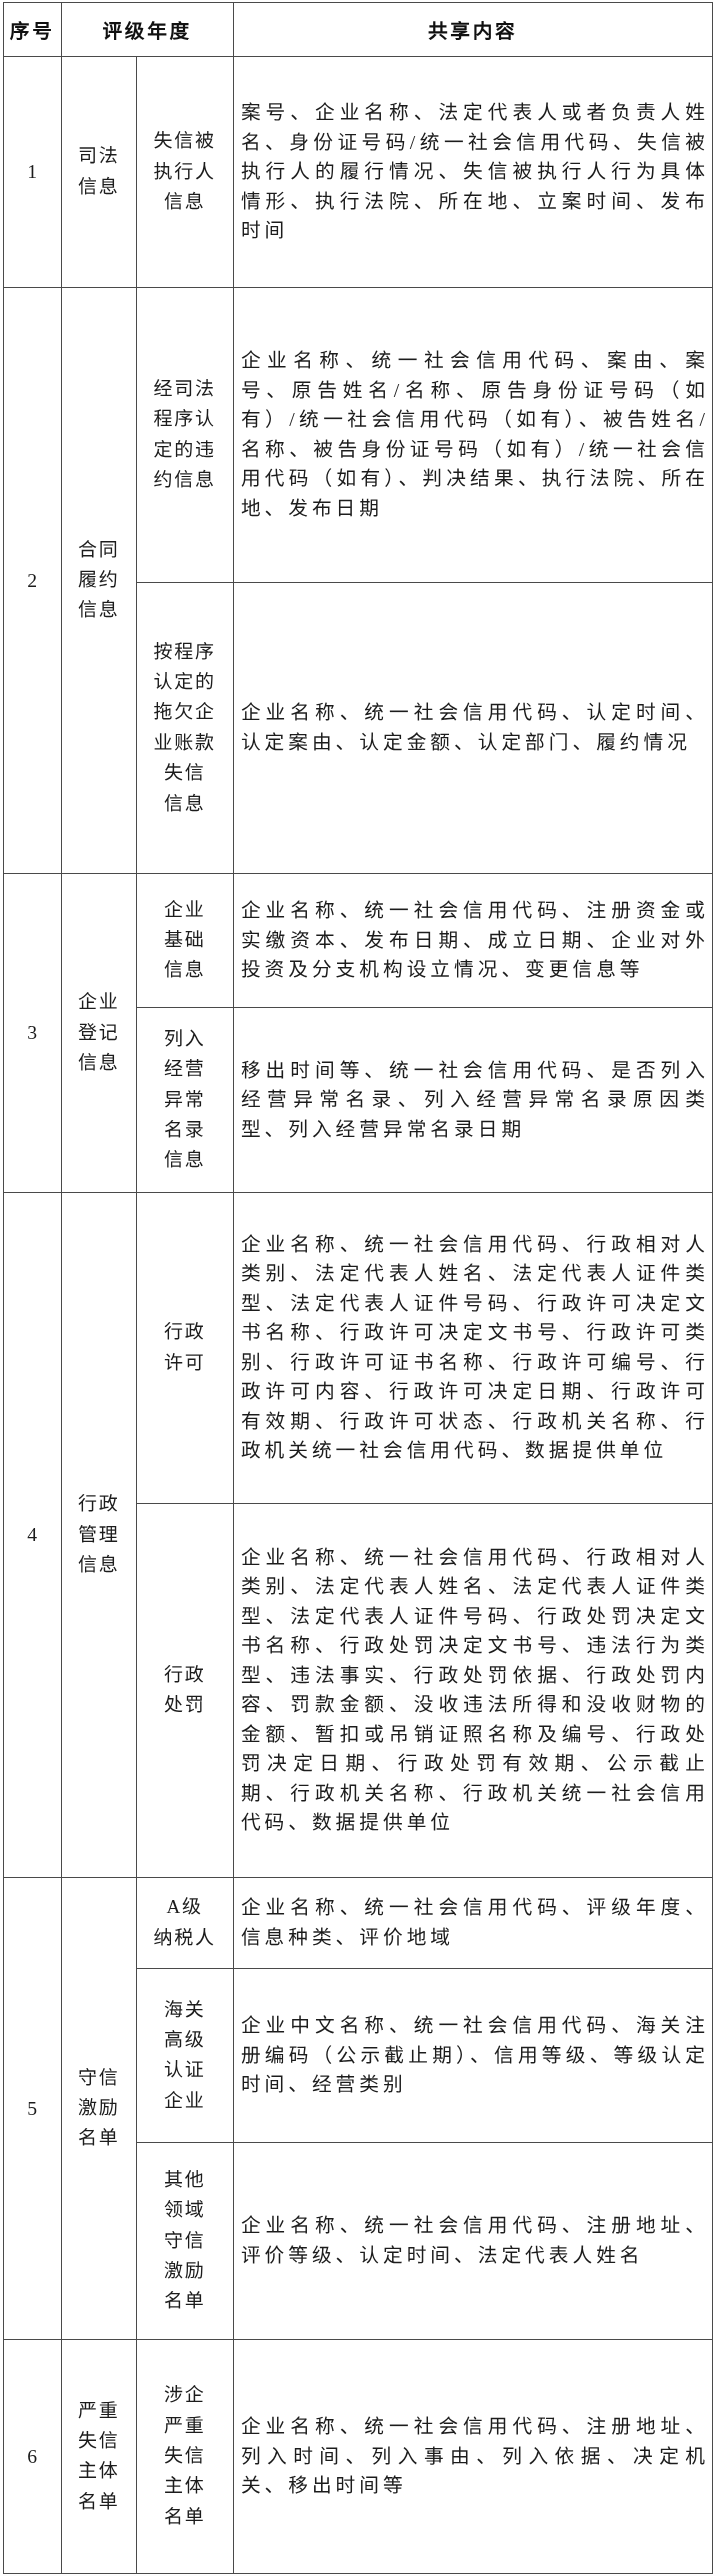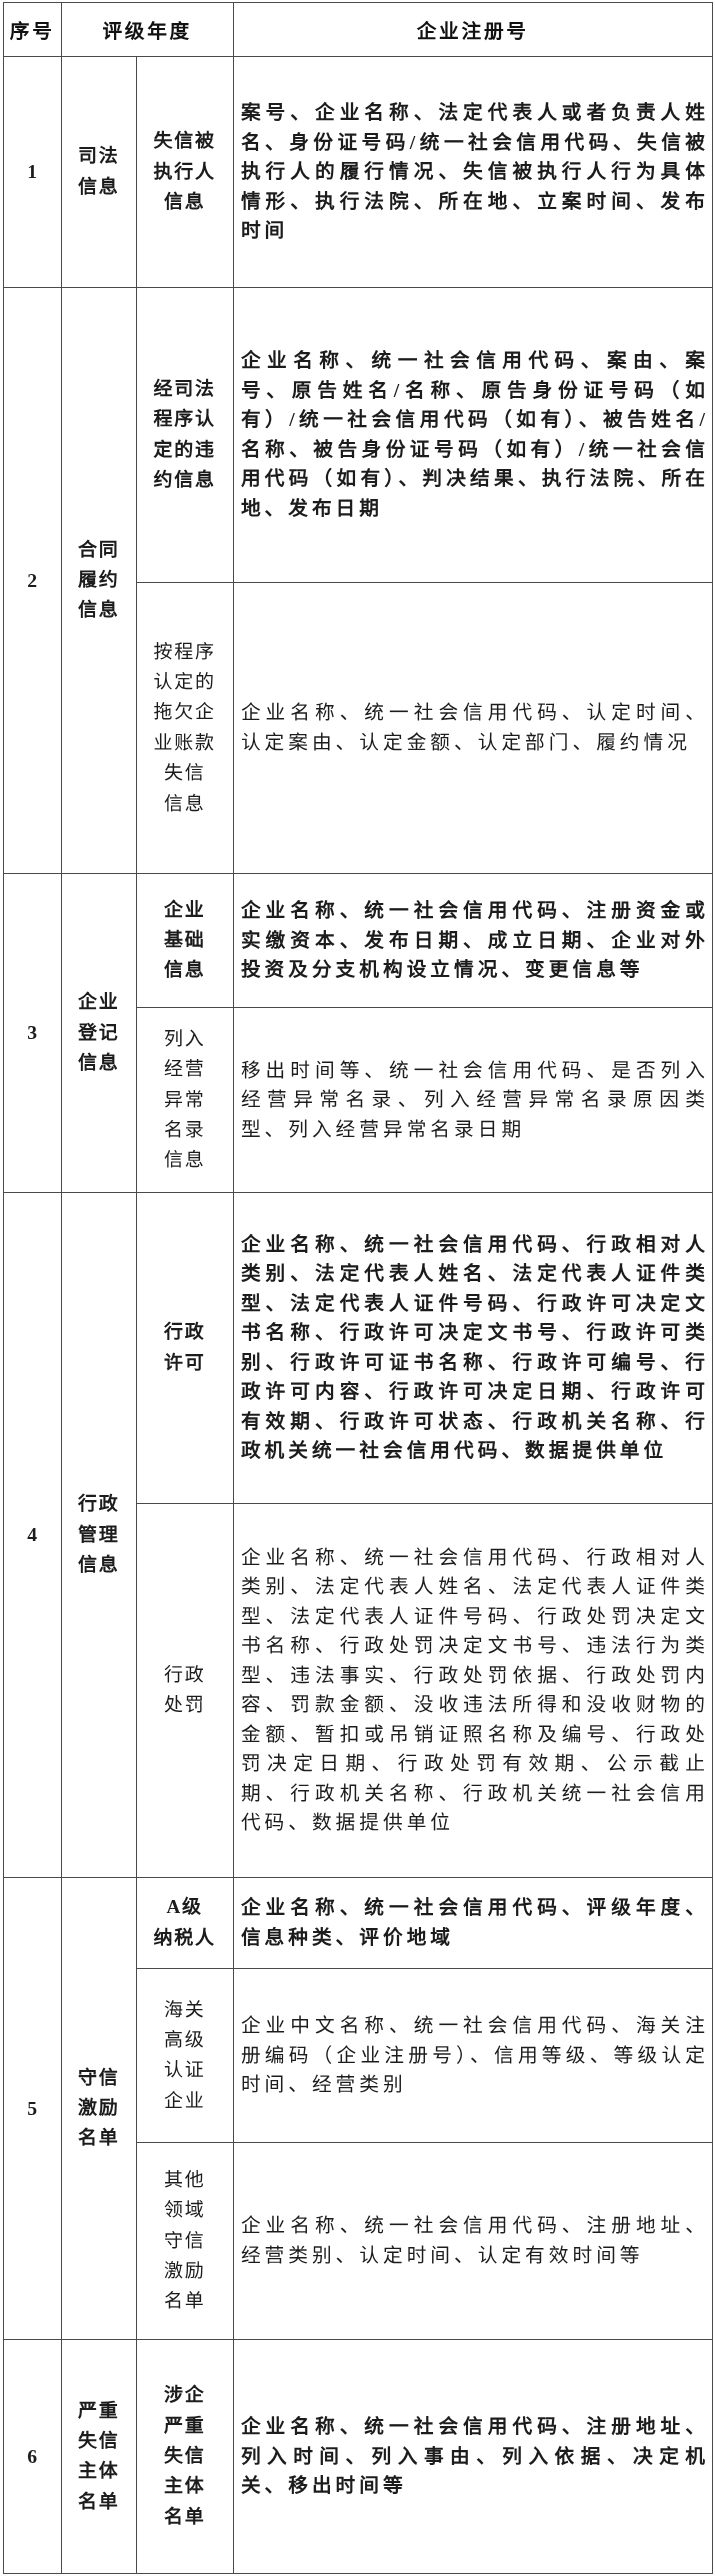--- a/index.html
+++ b/index.html
@@ -36,21 +36,20 @@
     padding: 0;
   }
   table.doc-table {
     border: 1.8px solid #4a4a4a;
   }
   thead th {
     border-bottom-width: 1.8px;
   }
   tr.grp td {
     border-top-width: 1.8px;
-    font-weight: bold;
   }
 
   th {
     font-family: "Liberation Sans", sans-serif;
     font-weight: 700;
     font-size: 19.7px;
     letter-spacing: 2.7px;
     text-align: center;
     color: #111111;
   }
@@ -83,21 +82,21 @@
     <colgroup>
       <col class="c-serial">
       <col class="c-cat">
       <col class="c-sub">
       <col class="c-content">
     </colgroup>
     <thead>
       <tr style="height:54px">
         <th>序号</th>
         <th colspan="2">评级年度</th>
-        <th>企业注册号</th>
+        <th>共享内容</th>
       </tr>
     </thead>
     <tbody>
 
       <tr class="grp" style="height:231px">
         <td class="idx">1</td>
         <td class="cat">司法
 信息</td>
         <td class="sub">失信被
 执行人
@@ -167,29 +166,29 @@
 名单</td>
         <td class="sub">A级
 纳税人</td>
         <td class="content">企业名称、统一社会信用代码、评级年度、信息种类、评价地域</td>
       </tr>
       <tr style="height:174px">
         <td class="sub">海关
 高级
 认证
 企业</td>
-        <td class="content">企业中文名称、统一社会信用代码、海关注册编码（企业注册号）、信用等级、等级认定时间、经营类别</td>
+        <td class="content">企业中文名称、统一社会信用代码、海关注册编码（公示截止期）、信用等级、等级认定时间、经营类别</td>
       </tr>
       <tr style="height:197px">
         <td class="sub">其他
 领域
 守信
 激励
 名单</td>
-        <td class="content">企业名称、统一社会信用代码、注册地址、经营类别、认定时间、认定有效时间等</td>
+        <td class="content">企业名称、统一社会信用代码、注册地址、评价等级、认定时间、法定代表人姓名</td>
       </tr>
 
       <tr class="grp" style="height:234px">
         <td class="idx">6</td>
         <td class="cat">严重
 失信
 主体
 名单</td>
         <td class="sub">涉企
 严重

